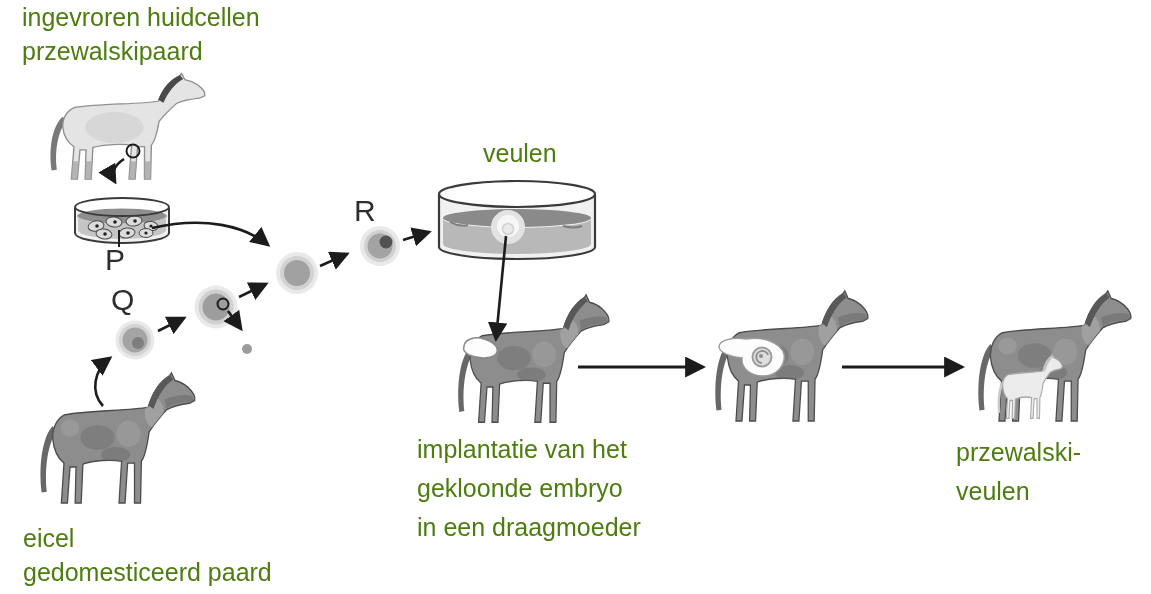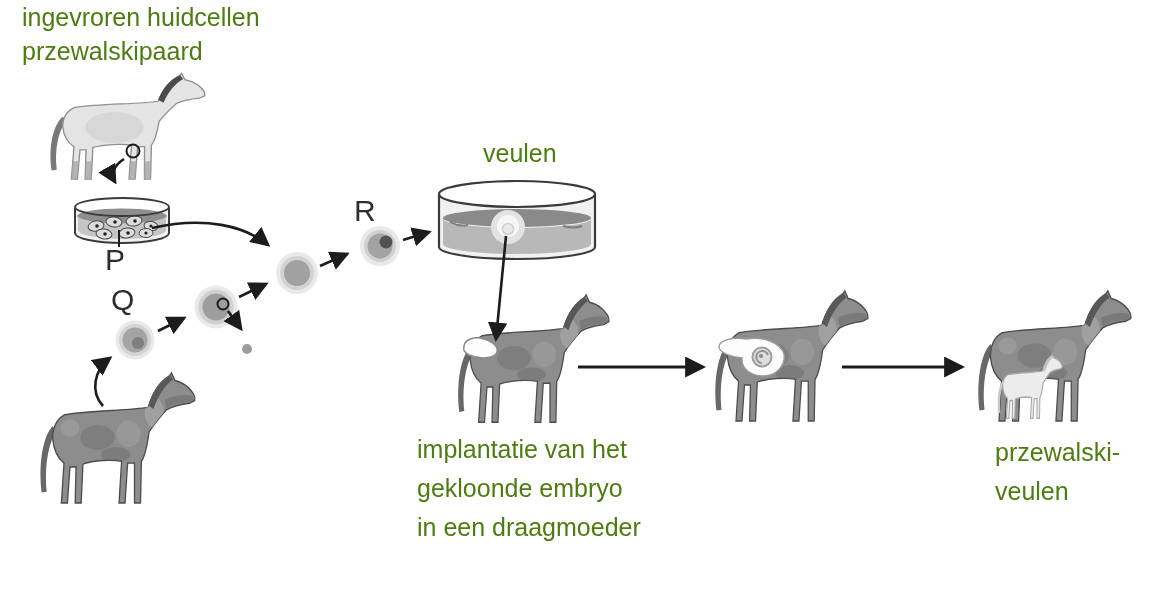--- a/index.html
+++ b/index.html
@@ -181,16 +181,18 @@
 
 <div class="lbl" style="left:6px;top:0px;">ingevroren huidcellen
 przewalskipaard</div>
 <div class="letter" style="left:105px;top:245px;">P</div>
 <div class="letter" style="left:111px;top:285px;">Q</div>
 <div class="letter" style="left:354px;top:196px;">R</div>
 <div class="lbl" style="left:467px;top:136px;">veulen</div>
 <div class="lbl tight" style="left:401px;top:430px;">implantatie van het
 gekloonde embryo
 in een draagmoeder</div>
-<div class="lbl tight" style="left:979px;top:433px;">przewalski-
+<div class="lbl" style="left:7px;top:521px;">eicel
+gedomesticeerd paard</div>
+<div class="lbl tight" style="left:940px;top:433px;">przewalski-
 veulen</div>
 
 </div>
 
 </body></html>

